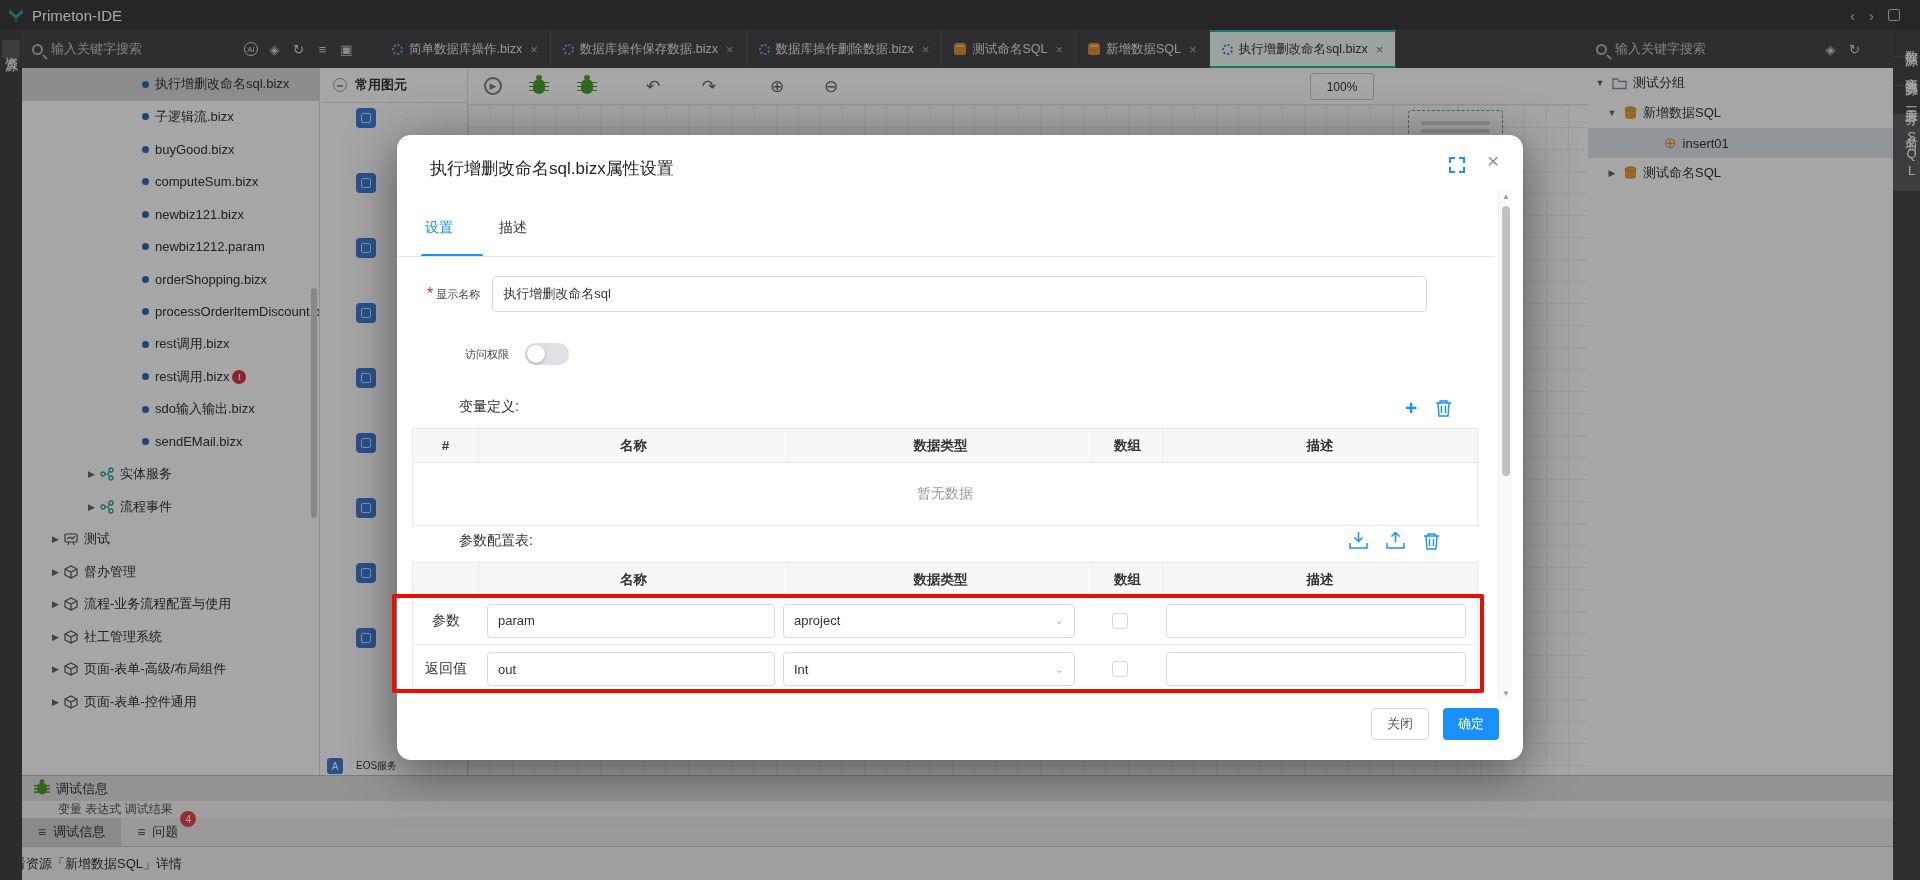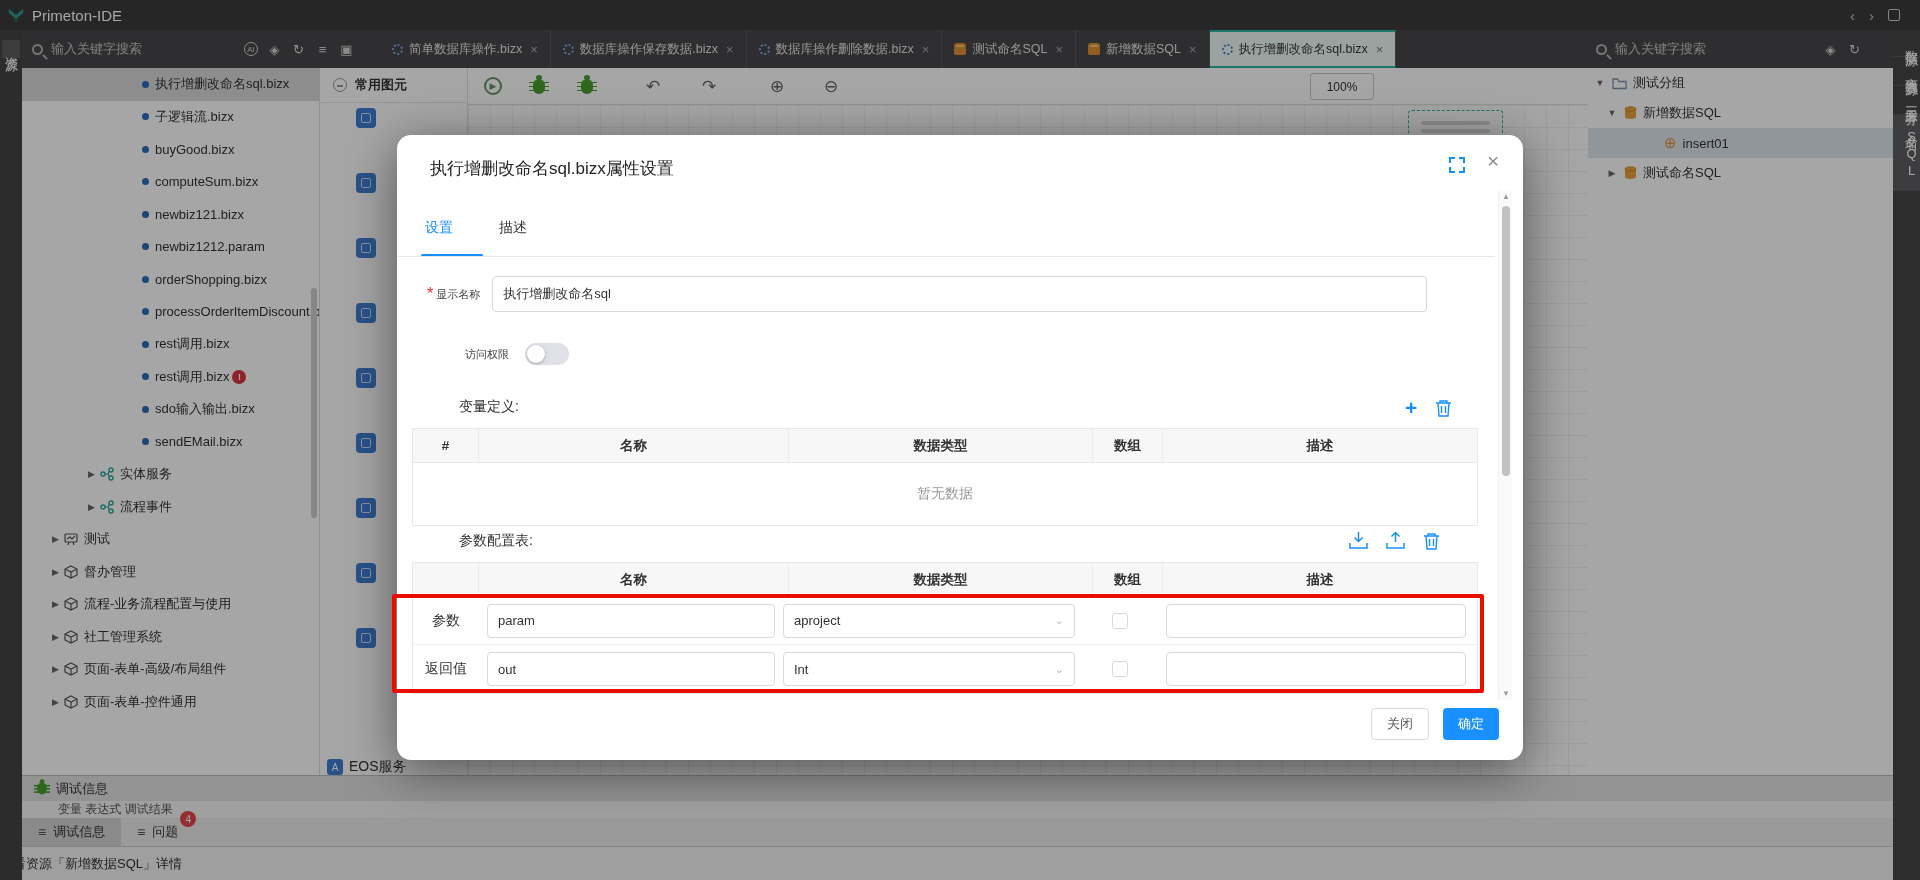--- a/index.html
+++ b/index.html
@@ -57,21 +57,21 @@
   #leftpanel .scrollsliver { position:absolute; right:2px; top:220px; width:6px; height:230px; background:#cfcfcf; border-radius:3px;}
 
   
   #palette { left:321px; top:68px; width:147px; height:707px; background:#fff; border-right:1px solid #e0e0e0; z-index:3;}
   #palette .phead { height:35px; display:flex; align-items:center; gap:8px; padding-left:12px; border-bottom:1px solid #e4e4e4;
     color:#333; font-size:13px; font-weight:bold;}
   .circ-minus { width:14px; height:14px; border:1px solid #9a9a9a; border-radius:50%; position:relative;}
   .circ-minus::after{ content:""; position:absolute; left:3px; right:3px; top:6px; height:1.5px; background:#9a9a9a;}
   .pal-item { position:absolute; left:35px; width:20px; height:20px; background:#3f7fd6; border-radius:4px; }
   .pal-item::after{ content:""; position:absolute; inset:5px; border:1.5px solid #cfe1f8; border-radius:2px;}
-  #palette .eosrow { position:absolute; left:6px; top:690px; display:flex; align-items:center; gap:6px; font-size:14px; color:#333;}
+  #palette .eosrow { position:absolute; left:6px; top:690px; display:flex; align-items:center; gap:13px; font-size:10px; color:#333;}
   .eosic { width:16px; height:16px; background:#3f7fd6; border-radius:3px; position:relative;}
   .eosic::after { content:"A"; position:absolute; inset:0; color:#fff; font-size:10px; display:flex; align-items:center; justify-content:center;}
 
   
   #toolbar { left:468px; top:68px; width:1162px; height:37px; background:#fff; border-bottom:1px solid #e3e3e3; z-index:3;}
   .tbi { position:absolute; top:7px; width:22px; height:22px; display:flex; align-items:center; justify-content:center; color:#666; font-size:17px;}
   .playic { width:18px; height:18px; border:2px solid #6b8f6b; border-radius:50%; color:#6b8f6b; font-size:9px; display:flex; align-items:center; justify-content:center;}
   .bug { width:12px; height:15px; background:#4a9e2f; border-radius:6px; position:relative;}
   .bug::before { content:""; position:absolute; top:-4px; left:3px; width:6px; height:5px; background:#4a9e2f; border-radius:50%;}
   .bug::after { content:""; position:absolute; top:3px; left:-4px; right:-4px; height:1.5px; background:#4a9e2f; box-shadow:0 4px 0 #4a9e2f, 0 8px 0 #4a9e2f;}

